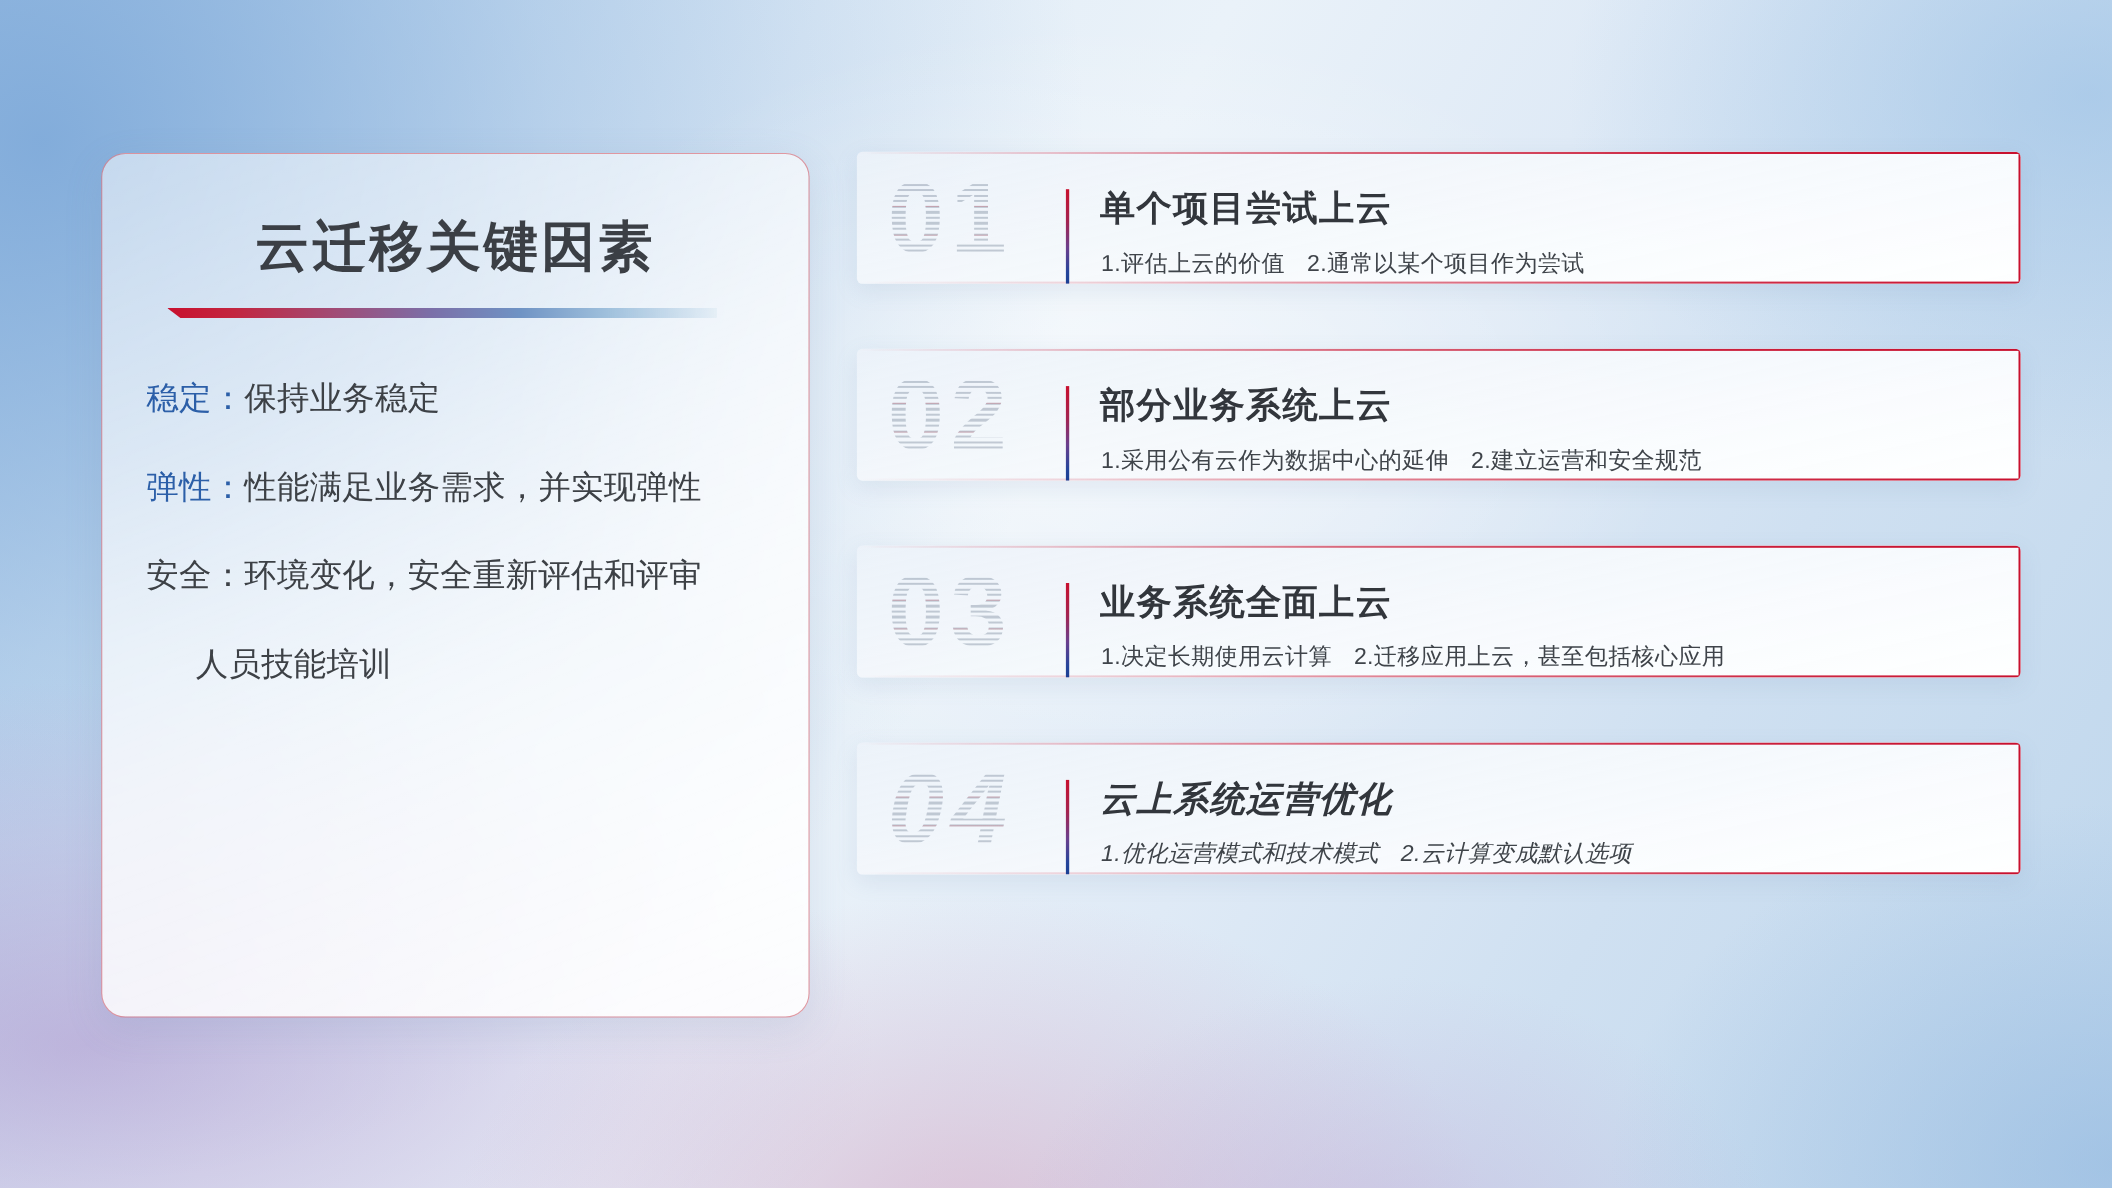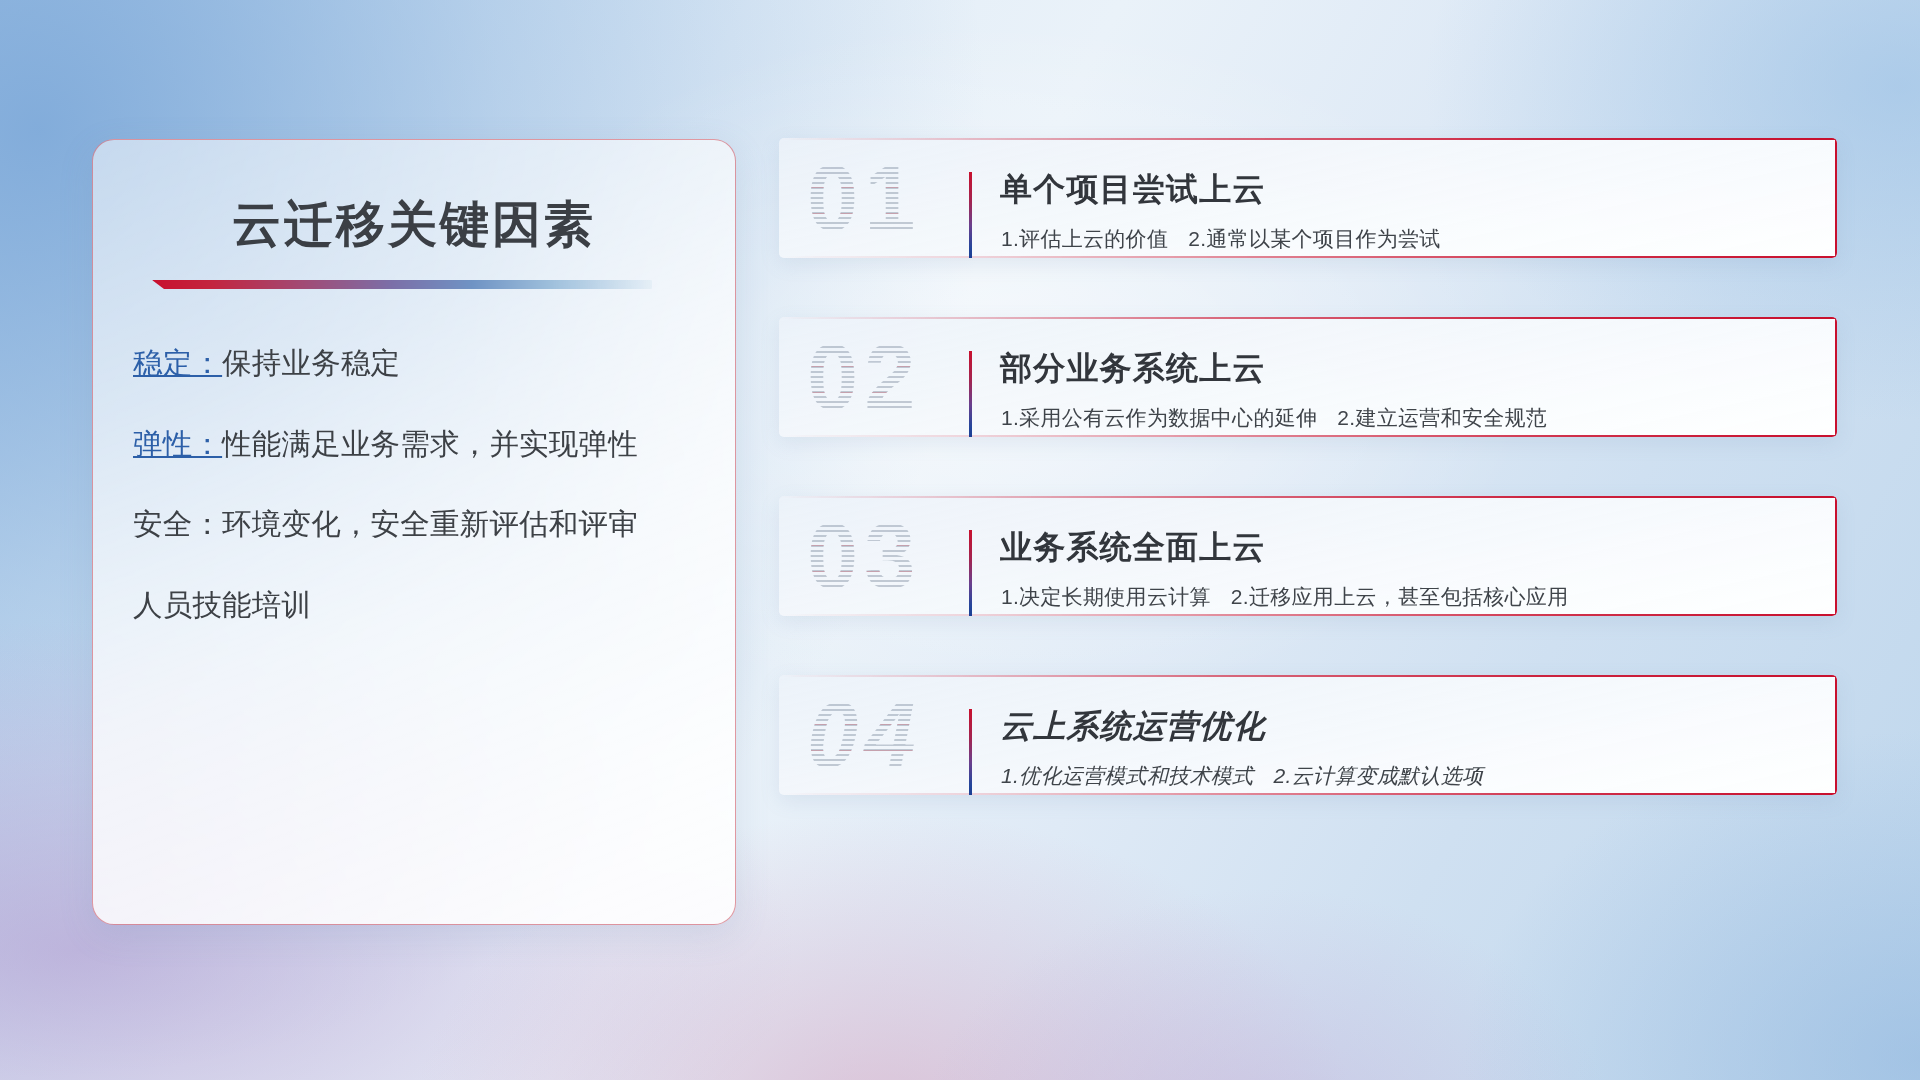--- a/index.html
+++ b/index.html
@@ -93,23 +93,23 @@
     right: 24px;
   }
   .factor-row {
     font-size: 29.5px;
     line-height: 1.0;
     margin-bottom: 51px;
     white-space: nowrap;
     color: #3d4146;
     letter-spacing: 0.2px;
   }
-  .factor-row:last-child { margin-bottom: 0; }
+  .factor-row:last-child { margin-bottom: 0; margin-left: 45px; }
   .f-label { font-weight: 400; }
-  .f-label.blue { color: #2c5fa8; text-decoration: underline; }
+  .f-label.blue { color: #2c5fa8; }
   .f-label.gray { color: #3d4146; }
   .f-text { color: #3d4146; }
 
   
   #cards { position: absolute; left: 779px; top: 138px; }
   .card {
     position: relative;
     width: 1058px;
     height: 120px;
     margin-bottom: 59px;

